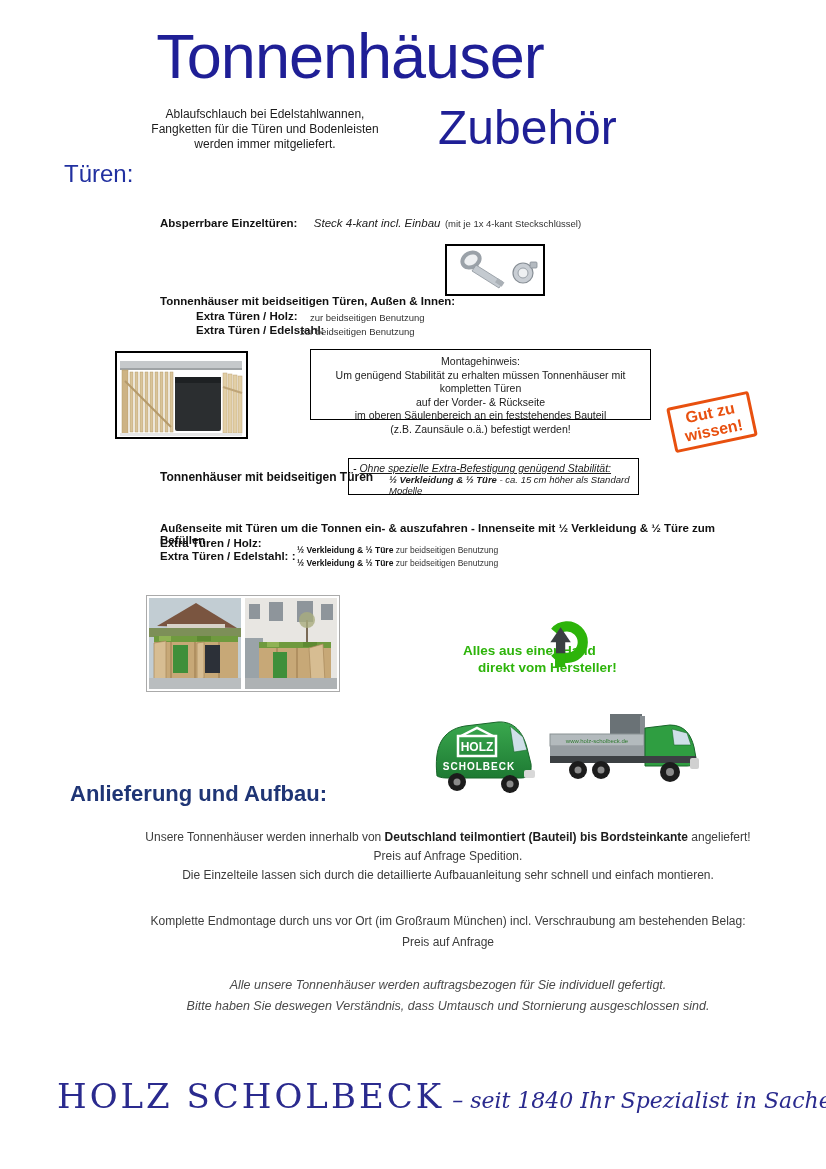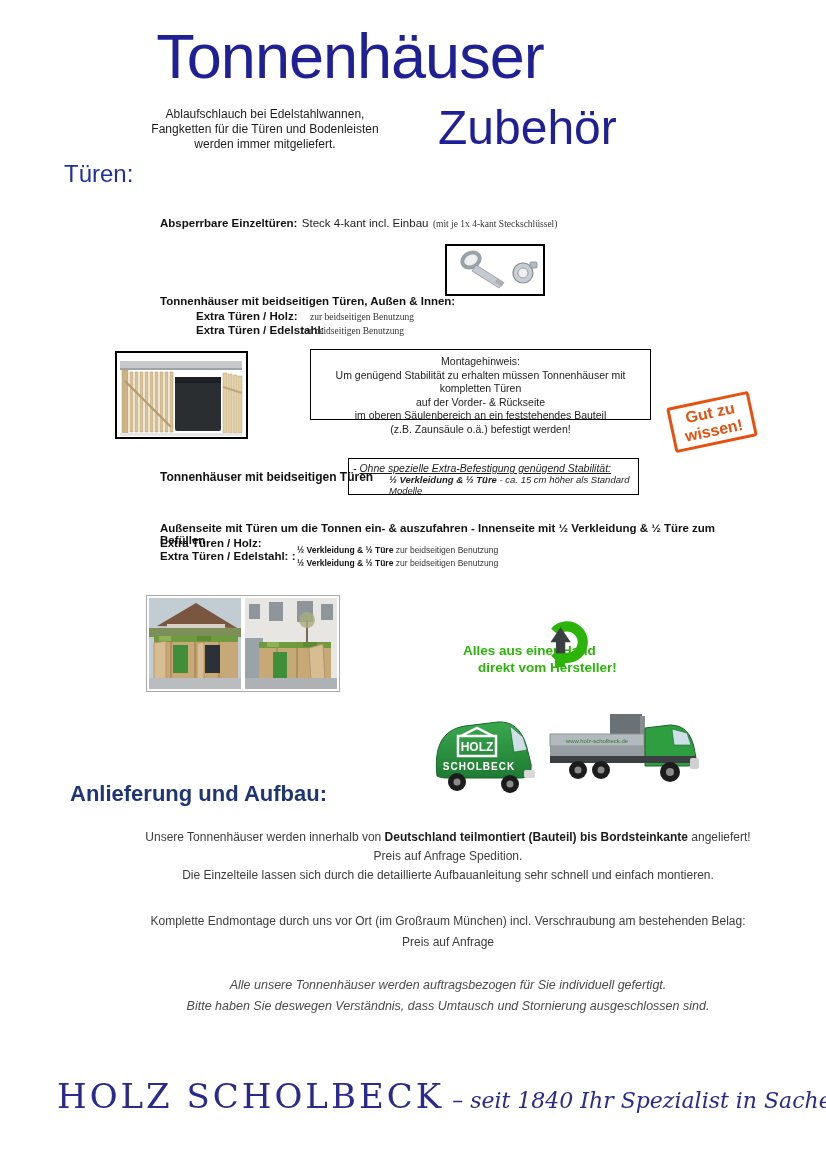--- a/index.html
+++ b/index.html
@@ -12,21 +12,21 @@
 
   .title { left:140px; top:20px; width:420px; text-align:center;
     font-size:63px; color:#1f1f96; letter-spacing:-1px; }
   .intro-note { left:143px; top:107px; width:244px; text-align:center;
     font-size:12px; line-height:15px; color:#1c1c1c; }
   .accessory { left:438px; top:100px; font-size:48px; color:#1f1f96; }
   .h-tueren { left:64px; top:160px; font-size:24px; color:#2130a0; }
 
   .lbl { font-weight:bold; font-size:11.5px; color:#111; }
   .val { font-size:11.5px; color:#222; }
-  .sm  { font-size:9.5px; color:#333;font-family:Liberation Serif, serif; }
+  .sm  { font-size:9.5px; color:#333; }
   .xs  { font-size:8.5px; color:#333; }
   .xsb { font-size:8.5px; font-weight:bold; color:#111; }
 
   .keys-box { left:445px; top:244px; width:100px; height:52px;
     border:2px solid #000; background:#fff; }
   .photo1 { left:115px; top:351px; width:133px; height:88px;
     border:2px solid #000; background:#fff; }
   .montage-box { left:310px; top:349px; width:341px; height:71px;
     border:1.5px solid #000; text-align:center; font-size:10.5px;
     line-height:13.5px; padding-top:5px; color:#1a1a1a; }
@@ -67,21 +67,21 @@
   <div class="abs accessory">Zubehör</div>
   <div class="abs intro-note">
     <div>Ablaufschlauch bei Edelstahlwannen,</div>
     <div>Fangketten für die Türen und Bodenleisten</div>
     <div>werden immer mitgeliefert.</div>
   </div>
   <div class="abs h-tueren">Türen:</div>
 
   <div class="abs" style="left:160px; top:213px;">
     <span class="lbl">Absperrbare Einzeltüren:</span>
-    <span class="val" style="margin-left:0;">Steck 4-kant incl. Einbau</span>
+    <span class="val" style="margin-left:12px;font-style:italic;">Steck 4-kant incl. Einbau</span>
     <span class="sm">(mit je 1x  4-kant Steckschlüssel)</span>
   </div>
 
   <div class="abs keys-box">
     <svg width="96" height="48" viewBox="0 0 96 48">
       <g>
         <ellipse cx="24" cy="14" rx="9" ry="7" transform="rotate(-28 24 14)" fill="#eef0f2" stroke="#9aa1a8" stroke-width="4"></ellipse>
         <polygon points="29,19 56,36 52,42 25,25" fill="#c4cad0" stroke="#8d949c" stroke-width="0.8"></polygon>
         <rect x="49" y="34" width="8" height="5" transform="rotate(33 53 36)" fill="#aab0b6"></rect>
       </g>

